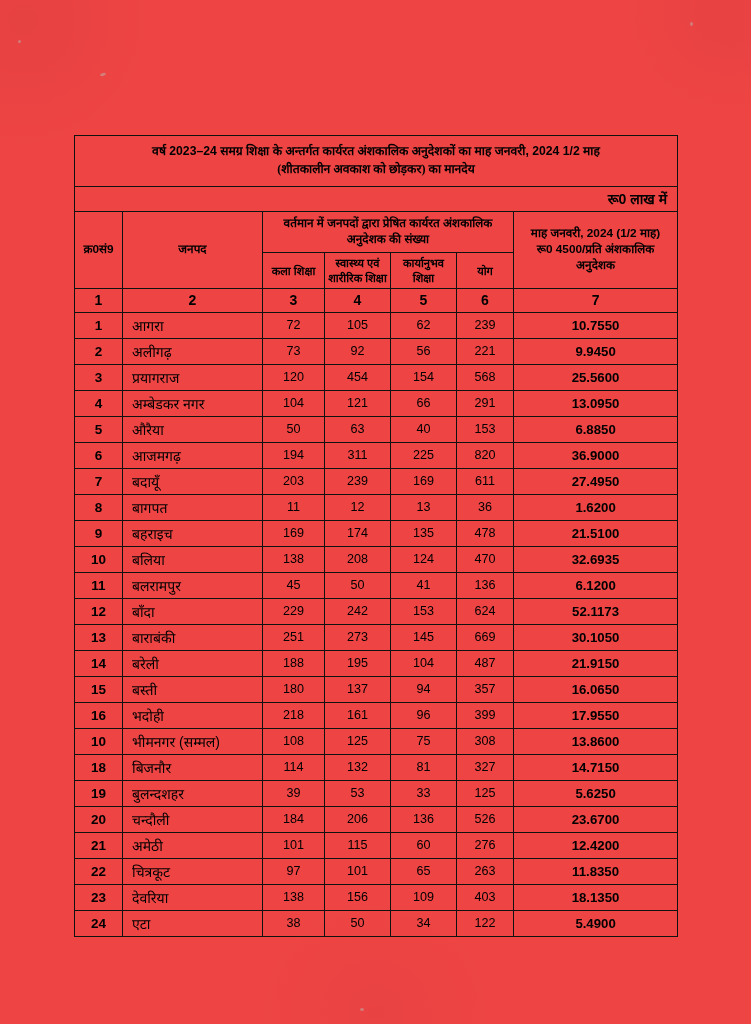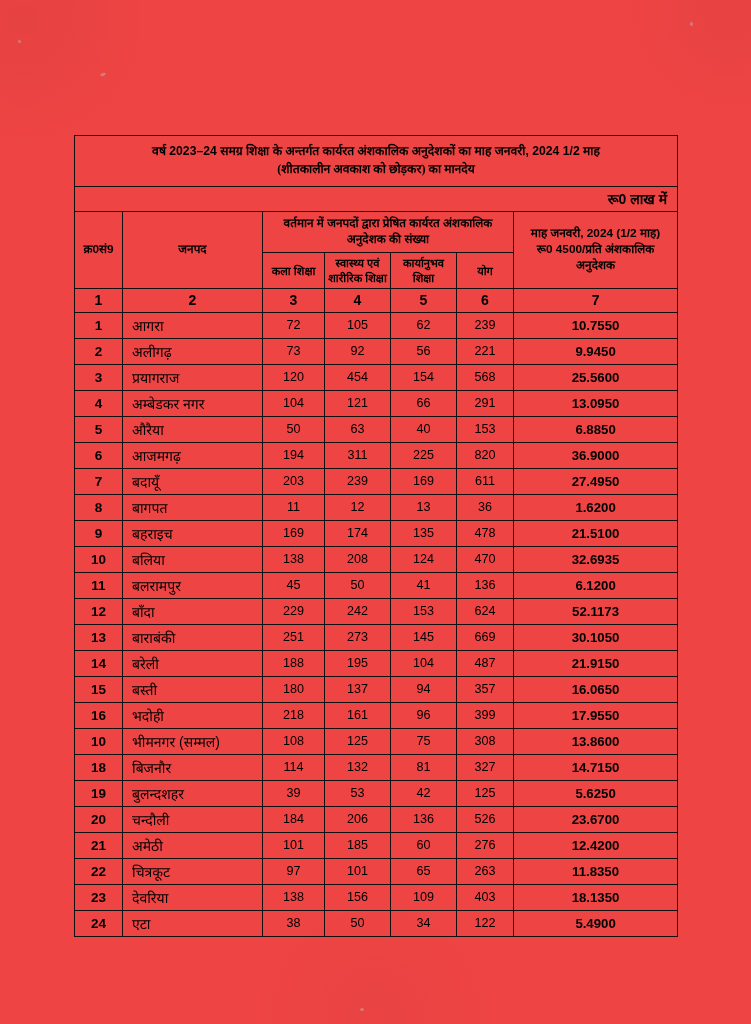--- a/index.html
+++ b/index.html
@@ -327,38 +327,38 @@
           <td>132</td>
           <td>81</td>
           <td>327</td>
           <td class="money">14.7150</td>
         </tr>
         <tr class="datarow">
           <td class="sn">19</td>
           <td class="dist">बुलन्दशहर</td>
           <td>39</td>
           <td>53</td>
-          <td>42</td>
+          <td>33</td>
           <td>125</td>
           <td class="money">5.6250</td>
         </tr>
         <tr class="datarow">
           <td class="sn">20</td>
           <td class="dist">चन्दौली</td>
           <td>184</td>
           <td>206</td>
           <td>136</td>
           <td>526</td>
           <td class="money">23.6700</td>
         </tr>
         <tr class="datarow">
           <td class="sn">21</td>
           <td class="dist">अमेठी</td>
           <td>101</td>
-          <td>185</td>
+          <td>115</td>
           <td>60</td>
           <td>276</td>
           <td class="money">12.4200</td>
         </tr>
         <tr class="datarow">
           <td class="sn">22</td>
           <td class="dist">चित्रकूट</td>
           <td>97</td>
           <td>101</td>
           <td>65</td>

